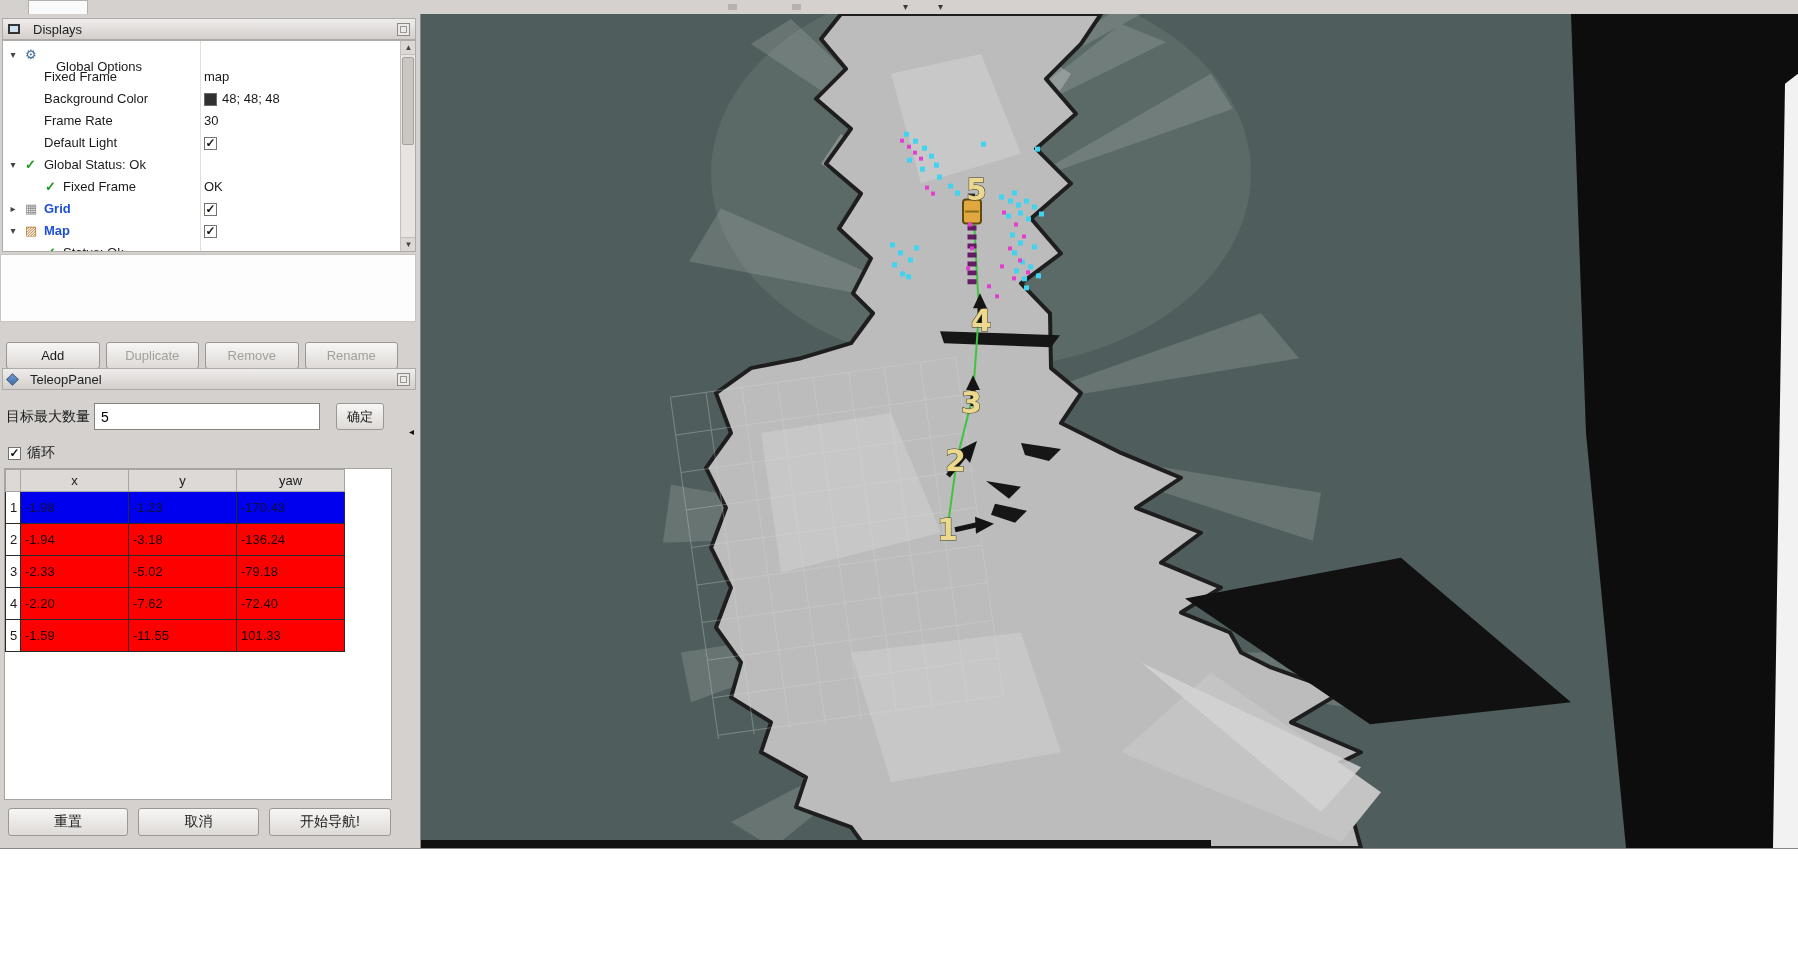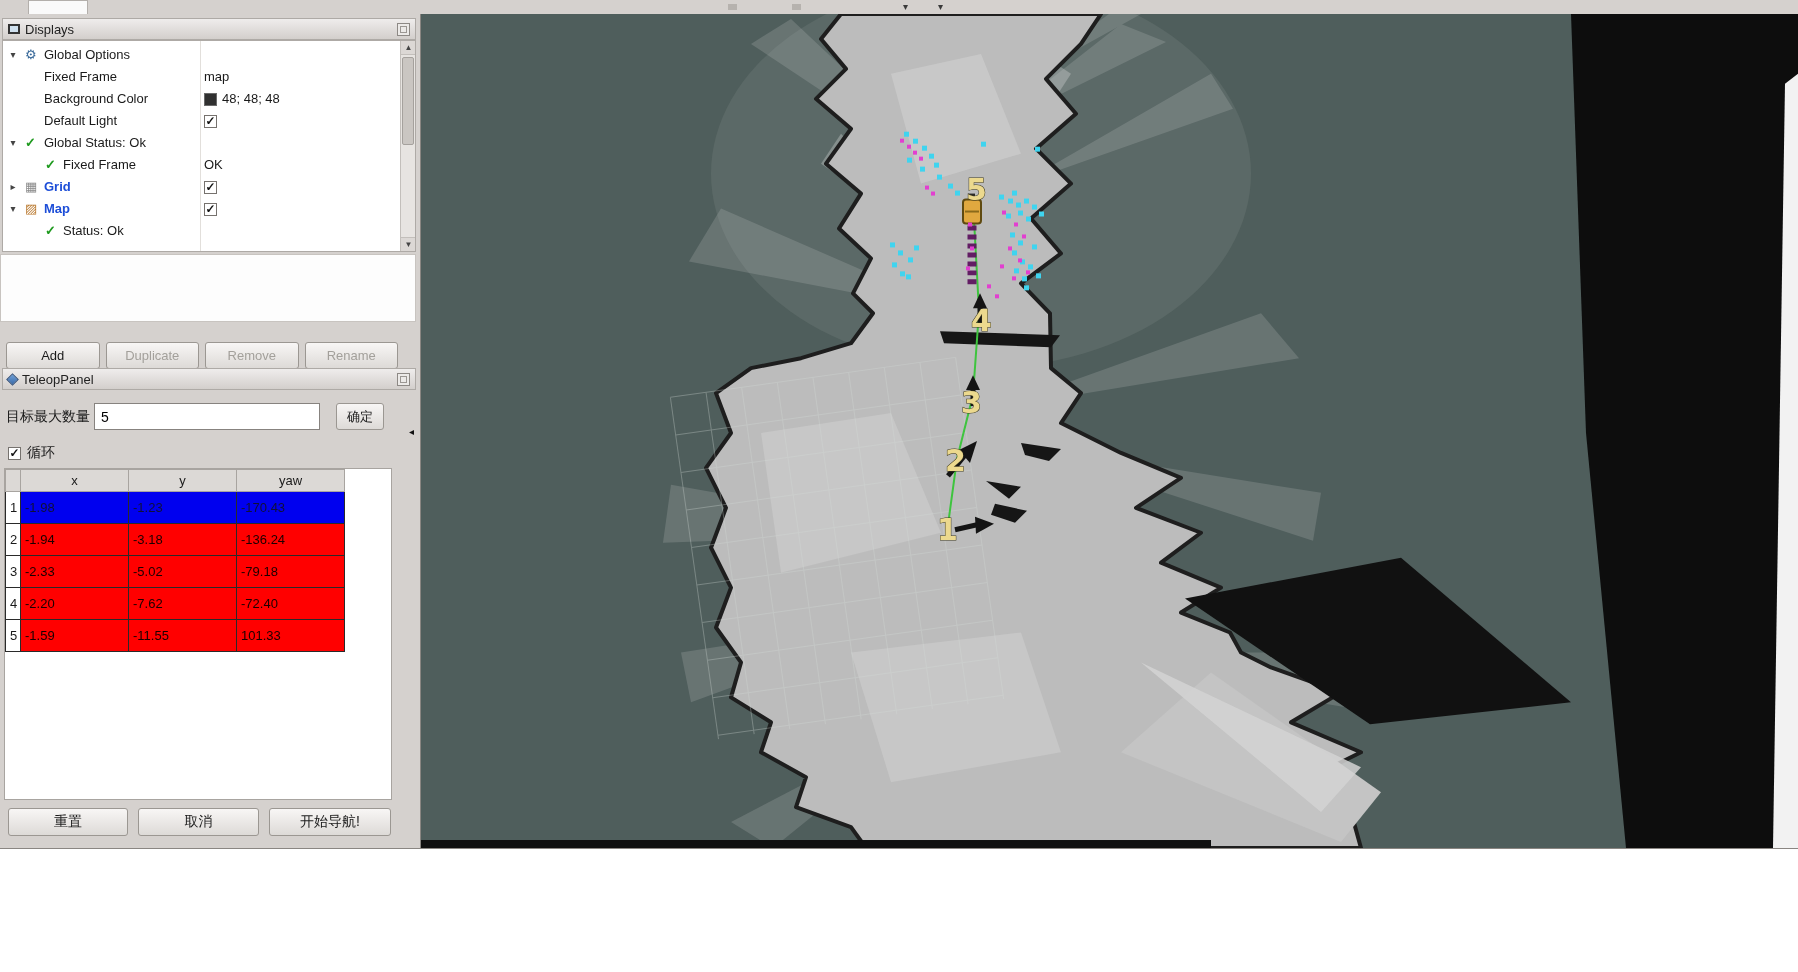--- a/index.html
+++ b/index.html
@@ -8,21 +8,21 @@
 
   
   .topbar { position:absolute; left:0; top:0; width:100%; height:14px; background:#d5d1ce; }
   .topbar .tab-stub { position:absolute; left:28px; top:0; width:60px; height:14px; background:#fafafa; border:1px solid #b3afab; border-bottom:none; }
   .topbar .mark { position:absolute; top:4px; width:9px; height:6px; background:#b6b2ae; }
   .topbar .caret { position:absolute; top:0px; font-size:10px; color:#3a3a3a; line-height:14px; cursor:default; }
 
   
   .left-panel { position:absolute; left:0; top:14px; bottom:0; width:421px; background:#d5d1ce; border-right:1px solid #8a8682; }
 
-  .panel-title { position:absolute; left:2px; right:4px; height:22px; background:linear-gradient(#efedec,#d3cfcc); border:1px solid #aeaaa6; display:flex; align-items:center; gap:5px; padding:0 5px; font-size:13px; color:#222; }
+  .panel-title { position:absolute; left:2px; right:4px; height:22px; background:linear-gradient(#efedec,#d3cfcc); border:1px solid #aeaaa6; display:flex; align-items:center; gap:13px; padding:0 5px; font-size:13px; color:#222; }
   .float-btn { margin-left:auto; width:13px; height:13px; background:#eceae8; border:1px solid #8d8985; position:relative; }
   .float-btn::after { content:""; position:absolute; left:2px; top:2px; right:2px; bottom:2px; border:1px solid #9b9793; }
 
   .monitor-icon { width:12px; height:10px; border:2px solid #333; background:#cfe0ee; display:inline-block; }
   .panel-diamond-icon { width:9px; height:9px; background:linear-gradient(135deg,#6fa0d8,#3a6aa8); border:1px solid #2d4c78; transform:rotate(45deg); display:inline-block; }
 
   
   .tree { position:absolute; left:2px; right:4px; top:26px; height:212px; background:#ffffff; border:1px solid #aeaaa6; overflow:hidden; }
   .tree-inner { position:absolute; left:0; top:3px; right:15px; }
   .col-line { position:absolute; left:197px; top:0; bottom:0; width:1px; background:#e2dfdb; }
@@ -102,38 +102,44 @@
       <span class="float-btn"></span>
     </div>
 
     <div class="tree">
       <div class="col-line"></div>
       <div class="tree-inner">
 
         <div class="tree-row">
           <span class="expander" style="left:4px;">▾</span>
           <span class="ticon" style="left:22px;color:#3a6a9a;">⚙</span>
-          <span class="tlabel" style="left:41px;">Global Options</span>
+          <span class="tlabel" style="left:53px;margin-top:12px;">Global Options</span>
         </div>
 
         <div class="tree-row">
           <span class="tlabel" style="left:41px;">Fixed Frame</span>
           <span class="tvalue">
               <span>map</span>
             </span>
         </div>
 
         <div class="tree-row">
           <span class="tlabel" style="left:41px;">Background Color</span>
           <span class="tvalue">
             <span class="swatch"></span>
             <span>48; 48; 48</span>
           </span>
         </div>
 
+        <div class="tree-row">
+          <span class="tlabel" style="left:41px;">Frame Rate</span>
+          <span class="tvalue">
+              <span>30</span>
+            </span>
+        </div>
 
         <div class="tree-row">
           <span class="tlabel" style="left:41px;">Default Light</span>
           <span class="tvalue">
               <span class="cb">✓</span>
             </span>
         </div>
 
         <div class="tree-row">
           <span class="expander" style="left:4px;">▾</span>

